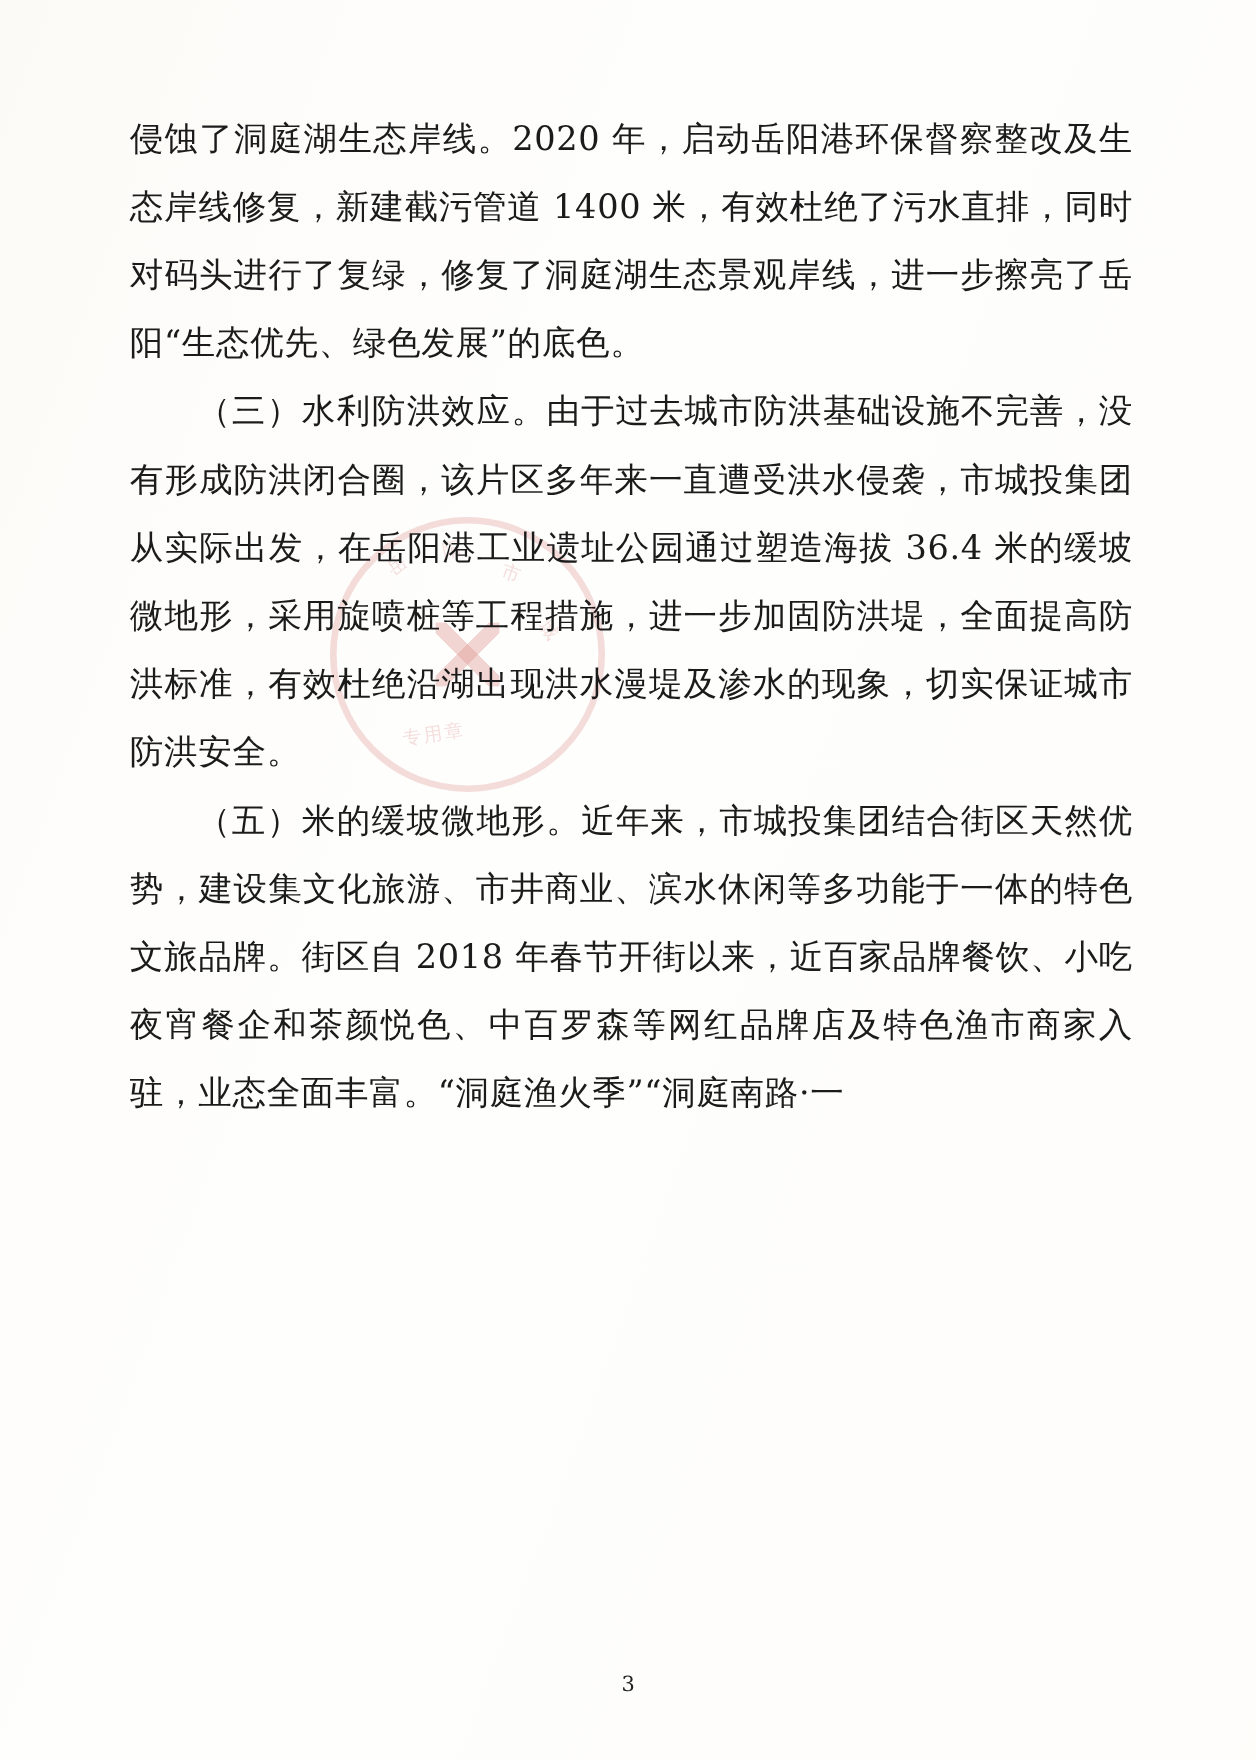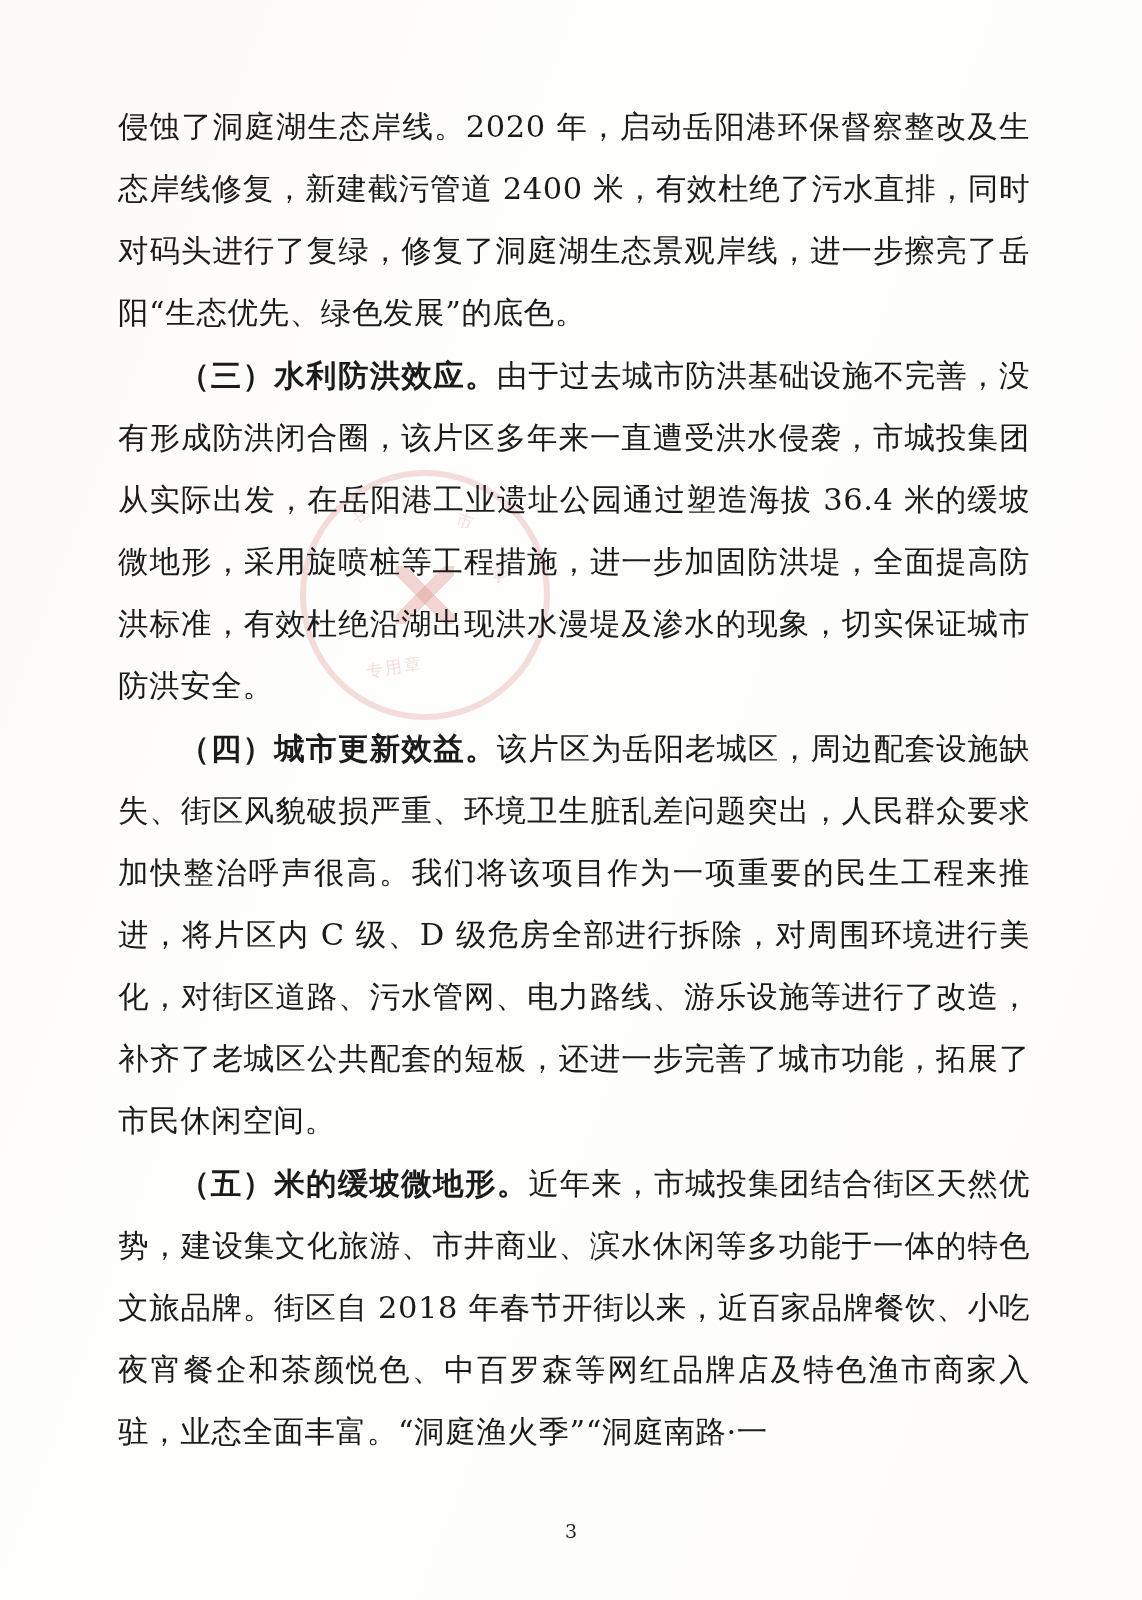--- a/index.html
+++ b/index.html
@@ -40,21 +40,21 @@
     color: #1b1b1b;
     text-align: justify;
     text-justify: inter-ideograph;
     letter-spacing: 0.6px;
     font-family: "DejaVu Serif", "Liberation Serif", serif;
   }
   p.indent {
     text-indent: 2em;
   }
   .heading {
-    font-weight: bold;
+    font-weight: normal;
     letter-spacing: 1px;
   }
   .page-number {
     position: absolute;
     left: 0;
     right: 0;
     top: 1520px;
     text-align: center;
     font-size: 19px;
     color: #222;
@@ -120,30 +120,27 @@
       <span class="st2">阳</span>
       <span class="st3">市</span>
       <span class="st4">城</span>
       <span class="st5">专用章</span>
     </div>
   </div>
 
   <div class="content">
 
     <p>
-      <span>侵蚀了洞庭湖生态岸线。2020 年，启动岳阳港环保督察整改及生态岸线修复，新建截污管道 2400 米，有效杜绝了污水直排，同时对码头进行了复绿，修复了洞庭湖生态景观岸线，进一步擦亮了岳阳“生态优先、绿色发展”的底色。</span>
+      <span>侵蚀了洞庭湖生态岸线。2020 年，启动岳阳港环保督察整改及生态岸线修复，新建截污管道 1400 米，有效杜绝了污水直排，同时对码头进行了复绿，修复了洞庭湖生态景观岸线，进一步擦亮了岳阳“生态优先、绿色发展”的底色。</span>
     </p>
 
     <p class="indent">
       <span class="heading">（三）水利防洪效应。</span><span>由于过去城市防洪基础设施不完善，没有形成防洪闭合圈，该片区多年来一直遭受洪水侵袭，市城投集团从实际出发，在岳阳港工业遗址公园通过塑造海拔 36.4 米的缓坡微地形，采用旋喷桩等工程措施，进一步加固防洪堤，全面提高防洪标准，有效杜绝沿湖出现洪水漫堤及渗水的现象，切实保证城市防洪安全。</span>
     </p>
 
-    <p class="indent">
-      <span class="heading">（四）城市更新效益。</span><span>该片区为岳阳老城区，周边配套设施缺失、街区风貌破损严重、环境卫生脏乱差问题突出，人民群众要求加快整治呼声很高。我们将该项目作为一项重要的民生工程来推进，将片区内 C 级、D 级危房全部进行拆除，对周围环境进行美化，对街区道路、污水管网、电力路线、游乐设施等进行了改造，补齐了老城区公共配套的短板，还进一步完善了城市功能，拓展了市民休闲空间。</span>
-    </p>
 
     <p class="indent">
       <span class="heading">（五）米的缓坡微地形。</span><span>近年来，市城投集团结合街区天然优势，建设集文化旅游、市井商业、滨水休闲等多功能于一体的特色文旅品牌。街区自 2018 年春节开街以来，近百家品牌餐饮、小吃夜宵餐企和茶颜悦色、中百罗森等网红品牌店及特色渔市商家入驻，业态全面丰富。“洞庭渔火季”“洞庭南路·一</span>
     </p>
 
   </div>
 
   <div class="page-number">3</div>
 </div>
 

